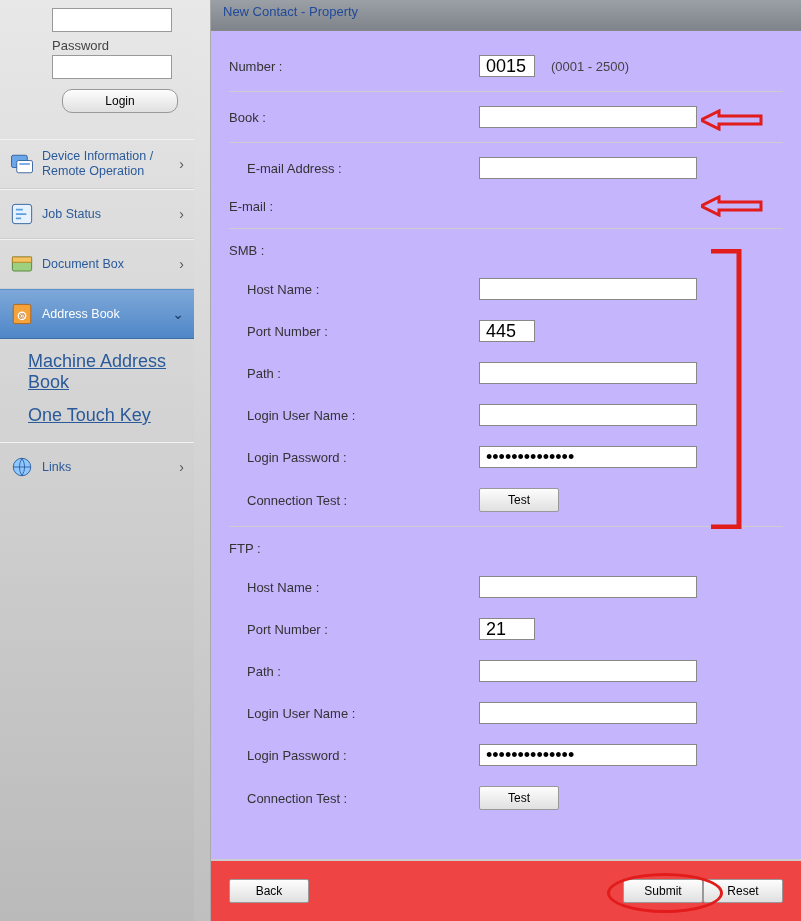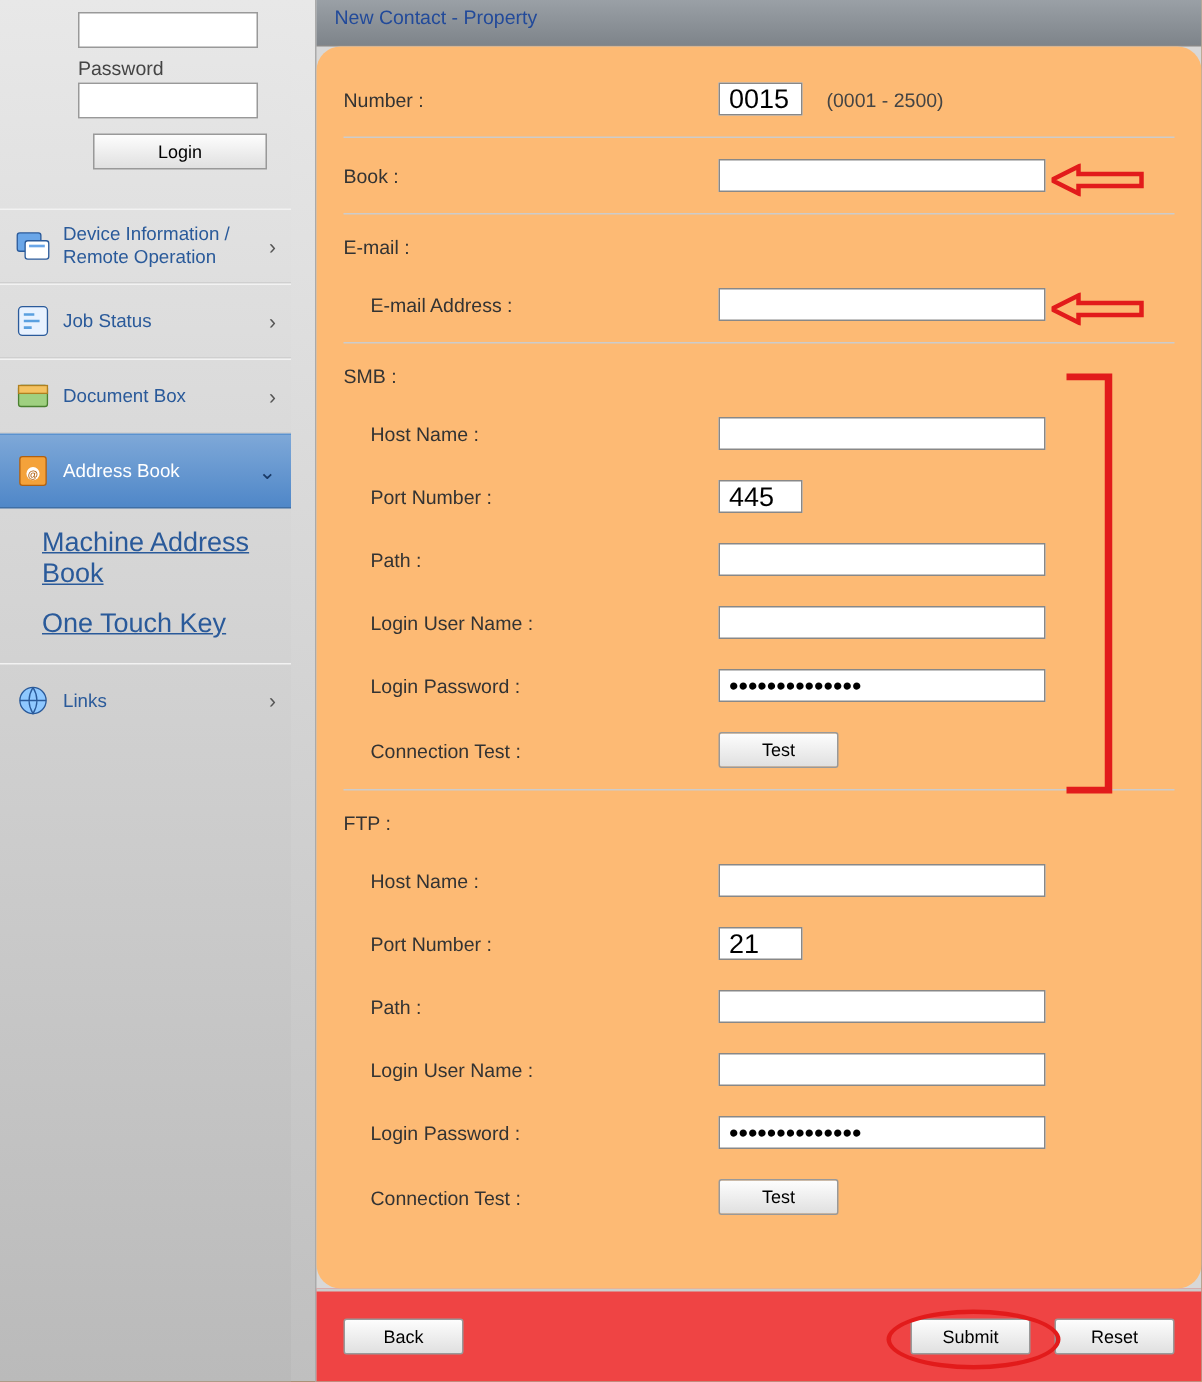--- a/index.html
+++ b/index.html
@@ -4,49 +4,49 @@
 <style>
   html,body{margin:0;padding:0;font-family:Arial,Helvetica,sans-serif;font-size:13px;color:#333;}
   body{background:#4a4a4a;}
   .app{display:flex;width:801px;height:921px;background:linear-gradient(to bottom,#e8e8e8 0%,#bfbfbf 100%);}
   
   .sidebar{width:194px;flex:0 0 194px;background:linear-gradient(to bottom,#e8e8e8 0%,#bababa 100%);box-sizing:border-box;}
   .login-block{padding:8px 8px 12px 8px;}
   .login-block .blank-input{height:22px;border:1px solid #999;background:#fff;margin-left:44px;width:118px;margin-bottom:6px;}
   .login-block label{display:block;margin-left:44px;margin-bottom:2px;color:#444;}
   .login-block .pw-input{height:22px;border:1px solid #999;background:#fff;margin-left:44px;width:118px;margin-bottom:10px;}
-  .login-btn{display:block;margin-left:54px;width:116px;height:24px;border:1px solid #999;background:linear-gradient(#fdfdfd,#e0e0e0);border-radius:0;font-size:12px;cursor:pointer;}
+  .login-btn{display:block;margin-left:54px;width:116px;height:24px;border:1px solid #999;background:linear-gradient(#fdfdfd,#e0e0e0);border-radius:10px;font-size:12px;cursor:pointer;}
   .nav{margin-top:14px;}
   .nav-item{display:flex;align-items:center;justify-content:space-between;height:48px;border-bottom:1px solid #cfcfcf;border-top:1px solid #f2f2f2;padding:0 10px 0 8px;cursor:pointer;color:#2a5a9a;font-size:12.5px;}
   .nav-item.active{background:linear-gradient(#7ea8d8,#4f87c8);color:#fff;border-top:1px solid #5a92cf;border-bottom:1px solid #3f6fa5;}
   .nav-item .nav-icon{width:28px;height:28px;margin-right:6px;flex:0 0 28px;display:flex;align-items:center;justify-content:center;}
   .nav-item .nav-label{flex:1;line-height:1.2;}
   .nav-item .chev{font-size:14px;color:#555;}
   .nav-item.active .chev{color:#1a3a66;}
   .subnav{padding:6px 0 10px 28px;}
   .subnav a{display:block;color:#2a5a9a;text-decoration:underline;font-size:18px;padding:6px 0;cursor:pointer;}
   
   .main{flex:1;display:flex;flex-direction:column;background:#d8d8d8;border-left:1px solid #aaa;margin-left:16px;}
   .title-bar{height:26px;background:linear-gradient(#9aa0a6,#7e848a);color:#1f3e8a;font-size:13px;padding:4px 12px 0 12px;border-bottom:1px solid #888;}
   .title-bar span{color:#224a9a;}
-  .form-wrap{flex:1;background:#fdba74;overflow:auto;padding:14px 18px 4px 18px;position:relative;border-radius:16px;}
+  .form-wrap{flex:1;background:#c4b5fd;overflow:auto;padding:14px 18px 4px 18px;position:relative;}
   .row{display:flex;align-items:center;padding:10px 0;}
   .row.sec-head{font-size:13px;color:#333;}
   .row .lbl{width:250px;flex:0 0 250px;color:#333;}
   .row .lbl.indent{padding-left:18px;width:232px;flex:0 0 232px;}
   .row input[type=text],.row input[type=password]{height:22px;border:1px solid #888;padding:0 6px;font-size:18px;box-sizing:border-box;}
   .w-num{width:56px;}
   .w-port{width:56px;}
   .w-wide{width:218px;}
   .range{margin-left:16px;color:#444;}
   hr.sep{border:none;border-top:1px solid #ccc;margin:4px 0;}
   .test-btn{width:80px;height:24px;border:1px solid #999;background:linear-gradient(#fdfdfd,#e0e0e0);border-radius:2px;font-size:12px;cursor:pointer;}
   .footer{height:44px;background:#ef4444;border-top:2px solid #ccc;padding:8px 18px;display:flex;align-items:center;justify-content:space-between;}
   .footer .btn{width:80px;height:24px;border:1px solid #999;background:linear-gradient(#fdfdfd,#e0e0e0);border-radius:2px;font-size:12px;cursor:pointer;}
-  .footer .right{display:flex;gap:16px;}
+  .footer .right{display:flex;}
   
   .annot{position:absolute;pointer-events:none;}
   .arrow svg{display:block;}
   .ring{border:3px solid #e21b1b;border-radius:50%/50%;width:110px;height:34px;}
   .bracket svg{display:block;}
   
   .icon-svg{width:28px;height:28px;}
 </style>
 </head>
 <body>
@@ -141,26 +141,26 @@
         <span class="range">(0001 - 2500)</span>
       </div>
       <hr class="sep">
 
       <div class="row">
         <div class="lbl">Book :</div>
         <input type="text" class="w-wide" value="" style="">
       </div>
       <hr class="sep">
 
+      <div class="row">
+        <div class="lbl indent">E-mail Address :</div>
+        <input type="text" class="w-wide" value="" style="">
+      </div>
       <div class="row sec-head">
         <div class="lbl">E-mail :</div>
-      </div>
-      <div class="row">
-        <div class="lbl indent">E-mail Address :</div>
-        <input type="text" class="w-wide" value="" style="">
       </div>
       <hr class="sep">
 
       <div class="row sec-head">
         <div class="lbl">SMB :</div>
       </div>
       <div class="row">
         <div class="lbl indent">Host Name :</div>
         <input type="text" class="w-wide" value="" style="">
       </div>

